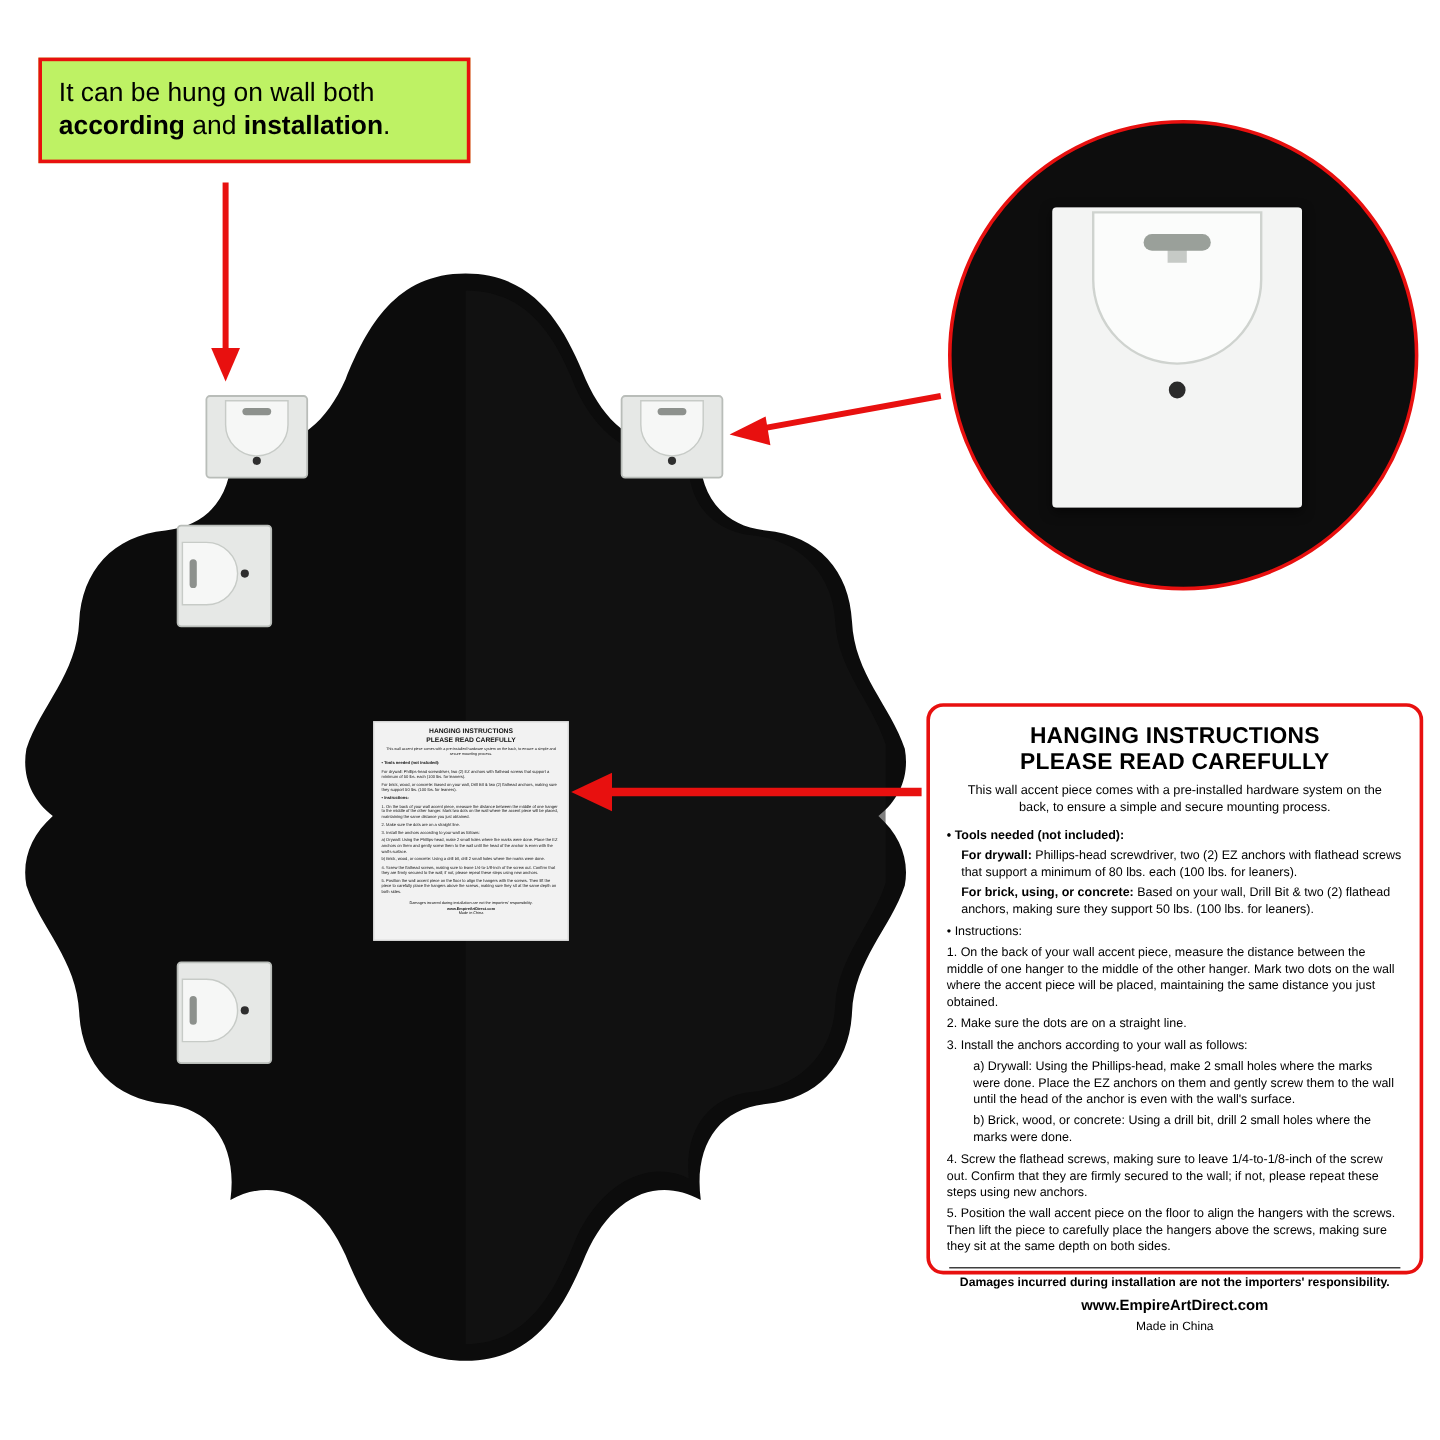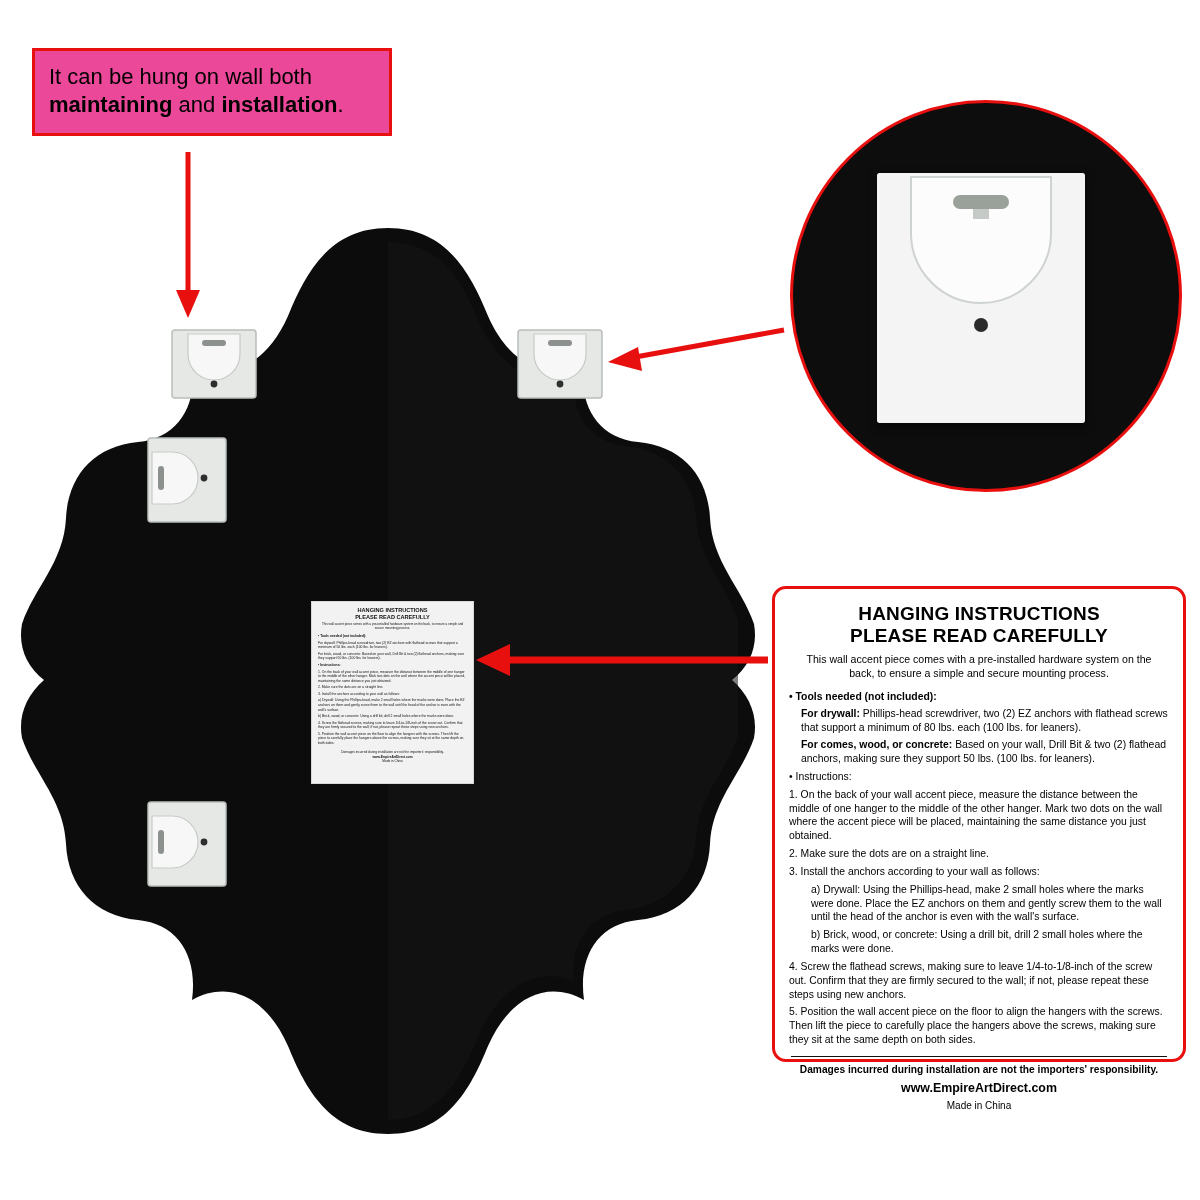--- a/index.html
+++ b/index.html
@@ -10,21 +10,21 @@
     position:relative;
     overflow:hidden;
   }
   .stage{position:absolute;inset:0;}
 
   
   .callout-top{
     position:absolute;left:32px;top:48px;
     width:360px;
     border:3px solid #e8100f;
-    background:#ec4899;
+    background:#bef264;
     padding:12px 14px 14px 14px;
     box-sizing:border-box;
     font-size:22px;
     line-height:1.28;
     color:#000;
   }
   .callout-top b{font-weight:bold;}
 
   
   .plaque-wrap{
@@ -128,21 +128,21 @@
   
   .arrows{position:absolute;inset:0;pointer-events:none;}
 </style>
 </head>
 <body>
 
 <div class="stage">
 
   <div class="callout-top">
     <span>It can be hung on wall both</span><br>
-    <b>maintaining</b><span> and </span><b>installation</b><span>.</span>
+    <b>according</b><span> and </span><b>installation</b><span>.</span>
   </div>
 
   <div class="plaque-wrap">
     <svg width="740" height="1000" viewBox="0 0 740 1000">
       <path fill="#0c0c0c" d="
         M370,52
         C428,52 452,96 470,140
         C492,190 530,206 566,186
         C560,230 580,262 620,266
         C664,270 690,300 692,342
@@ -253,21 +253,21 @@
       <span>HANGING INSTRUCTIONS</span><br>
       <span>PLEASE READ CAREFULLY</span>
     </h1>
     <div class="card-sub">This wall accent piece comes with a pre-installed hardware system on the back, to ensure a simple and secure mounting process.</div>
 
     <div class="bullet">• Tools needed (not included):</div>
     <div class="blk indent1">
       <b>For drywall:</b><span> Phillips-head screwdriver, two (2) EZ anchors with flathead screws that support a minimum of 80 lbs. each (100 lbs. for leaners).</span>
     </div>
     <div class="blk indent1">
-      <b>For comes, wood, or concrete:</b><span> Based on your wall, Drill Bit &amp; two (2) flathead anchors, making sure they support 50 lbs. (100 lbs. for leaners).</span>
+      <b>For brick, using, or concrete:</b><span> Based on your wall, Drill Bit &amp; two (2) flathead anchors, making sure they support 50 lbs. (100 lbs. for leaners).</span>
     </div>
 
     <div class="blk">• Instructions:</div>
     <div class="blk">1. On the back of your wall accent piece, measure the distance between the middle of one hanger to the middle of the other hanger. Mark two dots on the wall where the accent piece will be placed, maintaining the same distance you just obtained.</div>
     <div class="blk">2. Make sure the dots are on a straight line.</div>
     <div class="blk">3. Install the anchors according to your wall as follows:</div>
     <div class="blk indent2">a) Drywall:  Using the Phillips-head, make 2 small holes where the marks were done. Place the EZ anchors on them and gently screw them to the wall until the head of the anchor is even with the wall's surface.</div>
     <div class="blk indent2">b) Brick, wood, or concrete: Using a drill bit, drill 2 small holes where the marks were done.</div>
     <div class="blk">4. Screw the flathead screws, making sure to leave 1/4-to-1/8-inch of the screw out. Confirm that they are firmly secured to the wall; if not, please repeat these steps using new anchors.</div>
     <div class="blk">5. Position the wall accent piece on the floor to align the hangers with the screws. Then lift the piece to carefully place the hangers above the screws, making sure they sit at the same depth on both sides.</div>

